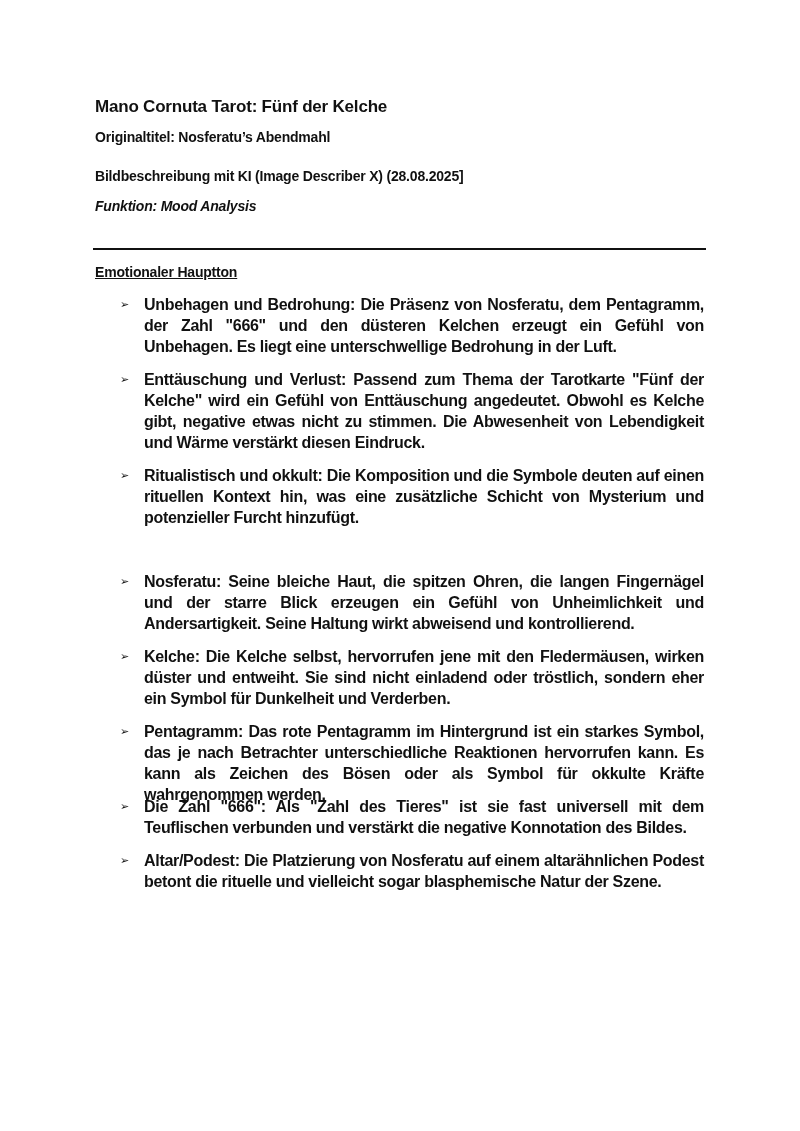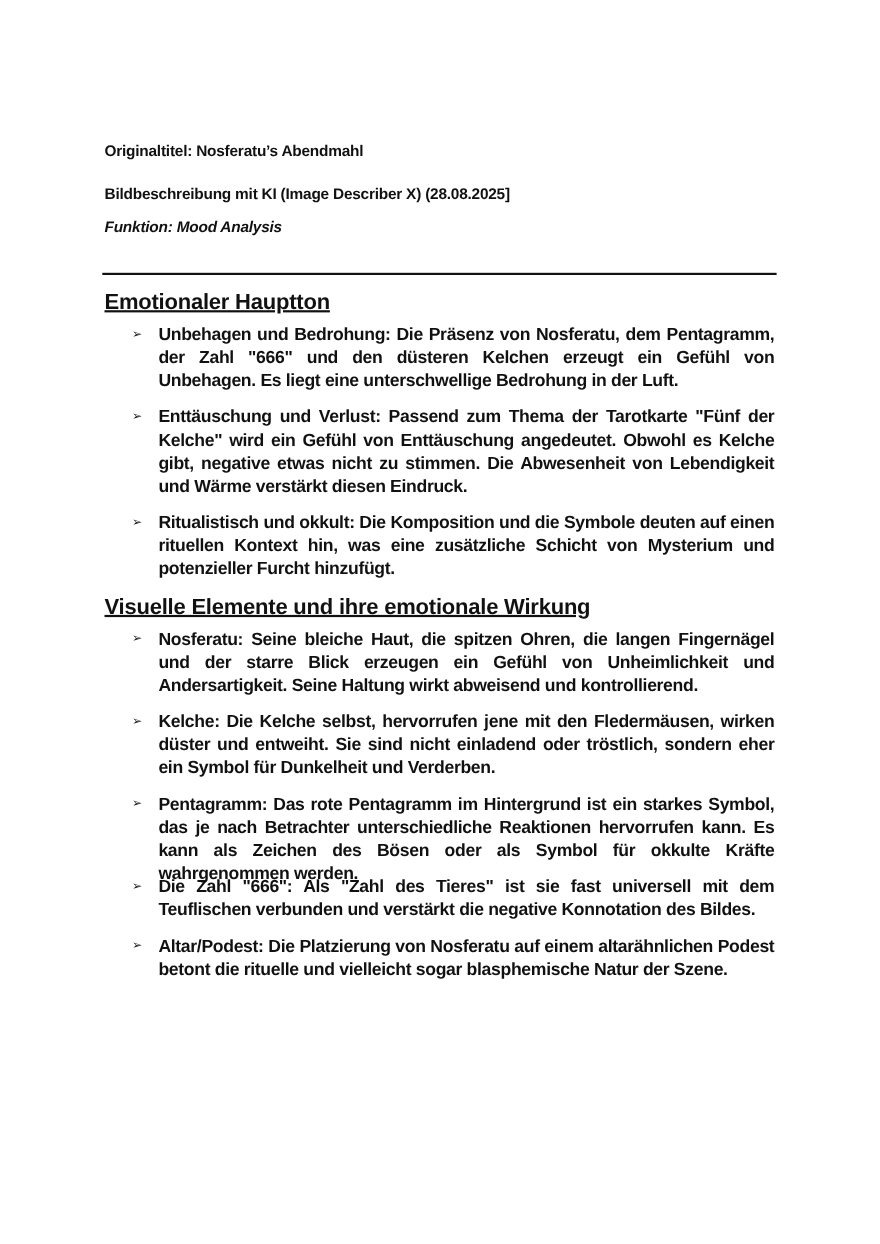--- a/index.html
+++ b/index.html
@@ -5,53 +5,53 @@
     html, body { margin: 0; padding: 0; background: #ffffff; }
     body { width: 800px; height: 1131px; position: relative; overflow: hidden;
            font-family: "Liberation Sans", sans-serif; color: #111; }
     .page { position: absolute; left: 0; top: 0; width: 800px; height: 1131px; }
     .title { position: absolute; left: 95px; top: 97px; font-size: 17px; font-weight: bold; letter-spacing: -0.2px; }
     .meta { position: absolute; left: 95px; font-size: 14px; font-weight: bold; letter-spacing: -0.2px; }
     .m1 { top: 129px; }
     .m2 { top: 168px; }
     .m3 { top: 198px; font-style: italic; }
     .rule { position: absolute; left: 93px; top: 248px; width: 613px; height: 0; border-top: 2px solid #111; }
-    .section-heading { position: absolute; left: 95px; font-size: 20px; font-weight: bold; text-decoration: underline; letter-spacing: -0.2px; }
+    .section-heading { position: absolute; left: 95px; font-size: 14px; font-weight: bold; text-decoration: underline; letter-spacing: -0.2px; }
     .sh1 { top: 264px; }
     .sh2 { top: 541px; }
     .item { position: absolute; left: 120px; width: 584px; }
     .bullet { position: absolute; left: 0; top: 0; font-size: 11px; line-height: 21px; }
     .text { position: absolute; left: 24px; width: 560px; font-size: 16px; font-weight: bold; line-height: 21px;
             text-align: justify; letter-spacing: -0.3px; }
   </style>
 </head>
 <body>
 
 <div class="page">
+  <div class="title">Mano Cornuta Tarot: Fünf der Kelche</div>
   <div class="meta m1">Originaltitel: Nosferatu’s Abendmahl</div>
   <div class="meta m2">Bildbeschreibung mit KI (Image Describer X) (28.08.2025]</div>
   <div class="meta m3">Funktion: Mood Analysis</div>
   <div class="rule"></div>
 
   <div class="section-heading sh1">Emotionaler Hauptton</div>
 
   <div class="item" style="top:294px;">
     <span class="bullet">➢</span>
     <div class="text">Unbehagen und Bedrohung: Die Präsenz von Nosferatu, dem Pentagramm, der Zahl "666" und den düsteren Kelchen erzeugt ein Gefühl von Unbehagen. Es liegt eine unterschwellige Bedrohung in der Luft.</div>
   </div>
   <div class="item" style="top:369px;">
     <span class="bullet">➢</span>
     <div class="text">Enttäuschung und Verlust: Passend zum Thema der Tarotkarte "Fünf der Kelche" wird ein Gefühl von Enttäuschung angedeutet. Obwohl es Kelche gibt, negative etwas nicht zu stimmen. Die Abwesenheit von Lebendigkeit und Wärme verstärkt diesen Eindruck.</div>
   </div>
   <div class="item" style="top:465px;">
     <span class="bullet">➢</span>
     <div class="text">Ritualistisch und okkult: Die Komposition und die Symbole deuten auf einen rituellen Kontext hin, was eine zusätzliche Schicht von Mysterium und potenzieller Furcht hinzufügt.</div>
   </div>
 
-  <div class="section-heading sh2">Visuelle Elemente und ihre emotionale Wirkung</div>
 
   <div class="item" style="top:571px;">
     <span class="bullet">➢</span>
     <div class="text">Nosferatu: Seine bleiche Haut, die spitzen Ohren, die langen Fingernägel und der starre Blick erzeugen ein Gefühl von Unheimlichkeit und Andersartigkeit. Seine Haltung wirkt abweisend und kontrollierend.</div>
   </div>
   <div class="item" style="top:646px;">
     <span class="bullet">➢</span>
     <div class="text">Kelche: Die Kelche selbst, hervorrufen jene mit den Fledermäusen, wirken düster und entweiht. Sie sind nicht einladend oder tröstlich, sondern eher ein Symbol für Dunkelheit und Verderben.</div>
   </div>
   <div class="item" style="top:721px;">

